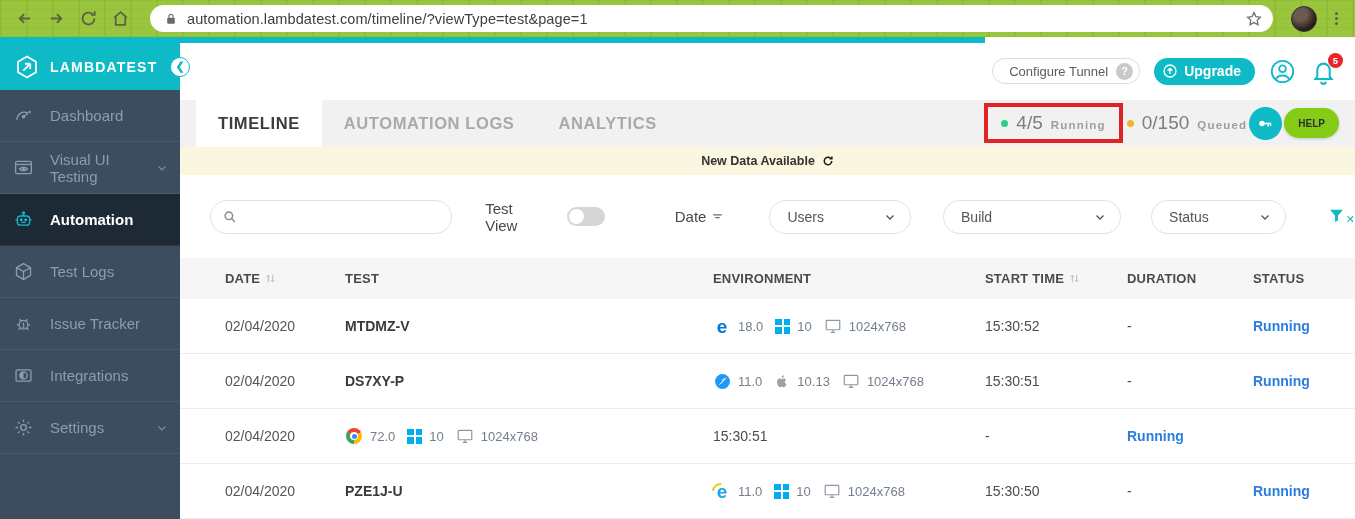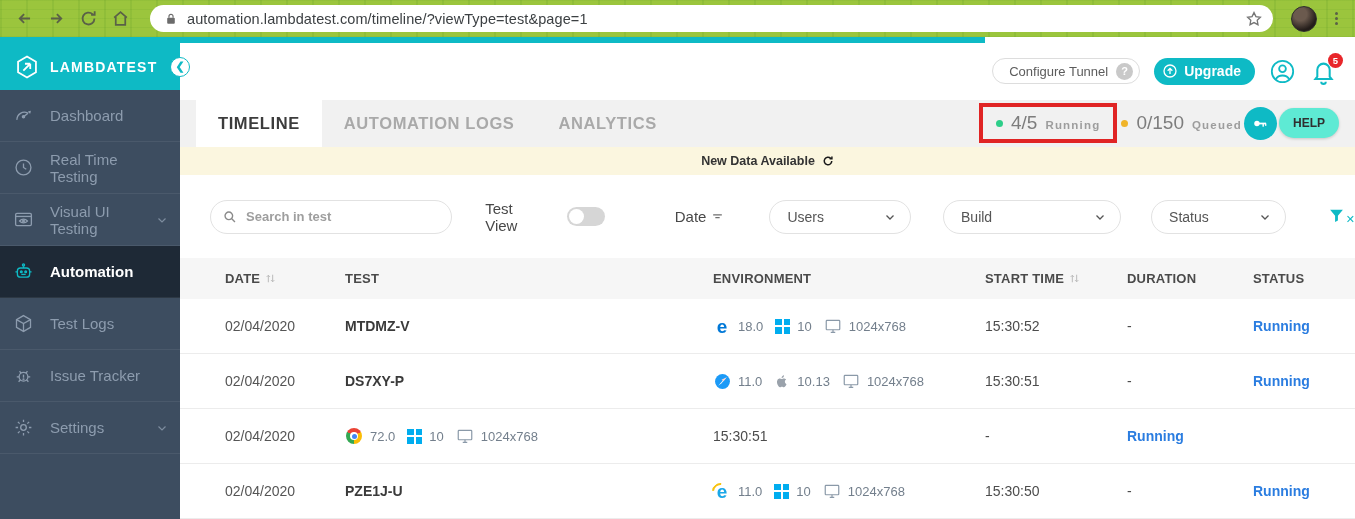--- a/index.html
+++ b/index.html
@@ -73,22 +73,22 @@
   .tab.active { background:#fff; color:#3c3c3c; }
   .tab-right { margin-left:auto; display:flex; align-items:center; gap:2px; padding-right:16px; }
   .counter { display:flex; align-items:baseline; gap:8px; }
   .counter .dot { width:7px; height:7px; border-radius:50%; align-self:center; }
   .counter .val { font-size:19px; color:#7d7d7d; }
   .counter .cap { font-size:11.5px; font-weight:bold; letter-spacing:1.2px; color:#9d9d9d; }
   .annotate { border:4px solid #e02424; padding:5px 13px; margin-right:2px; }
   .key-btn { width:33px; height:33px; border-radius:50%; background:#0ebac5; border:none;
     display:flex; align-items:center; justify-content:center; cursor:pointer; }
   .key-btn svg { width:19px; height:19px; }
-  .help-btn { height:30px; border:none; border-radius:16px; background:#5eead4; padding:0 14px;
-    font-size:12px; font-weight:bold; color:#2f2f2f; box-shadow:0 1px 3px rgba(0,0,0,.18); cursor:pointer; }
+  .help-btn { height:30px; border:none; border-radius:16px; background:#84cc16; padding:0 14px;
+    font-size:10px; font-weight:bold; color:#2f2f2f; box-shadow:0 1px 3px rgba(0,0,0,.18); cursor:pointer; }
 
   
   .banner { height:28px; background:#fbf6df; display:flex; align-items:center; justify-content:center; gap:7px; }
   .banner .txt { font-size:12.5px; font-weight:bold; color:#333; }
   .banner svg { width:12px; height:12px; color:#1b1b1b; cursor:pointer; }
 
   
   .filterzone { height:84px; display:flex; align-items:center; background:#fff; }
   .search-pill { width:245px; height:34px; border:1px solid #e2e2e2; border-radius:17px;
     display:flex; align-items:center; padding:0 12px; margin-left:30px; background:#fff; }
@@ -204,27 +204,20 @@
           <svg class="main-ic" viewBox="0 0 24 24" fill="none" stroke="currentColor" stroke-width="1.5">
             <path d="M4.5 17A8.5 8.5 0 0 1 17 9.3"></path>
             <path d="M12 13.5l5.2-4.2"></path>
             <circle cx="12" cy="13.5" r="1.3" fill="currentColor"></circle>
             <path d="M17.5 8l2-.4-.4 2"></path>
           </svg>
           <span class="lbl">Dashboard</span>
         </div>
         <div class="nav-item">
           <svg class="main-ic" viewBox="0 0 24 24" fill="none" stroke="currentColor" stroke-width="1.5">
-            <circle cx="12" cy="12" r="8.5"></circle>
-            <path d="M12 7.5V12l3.2 2"></path>
-          </svg>
-          <span class="lbl">Real Time Testing</span>
-        </div>
-        <div class="nav-item">
-          <svg class="main-ic" viewBox="0 0 24 24" fill="none" stroke="currentColor" stroke-width="1.5">
             <rect x="3" y="5" width="18" height="14" rx="1.5"></rect>
             <path d="M3 8.5h18"></path>
             <path d="M7.5 13.7s1.8-2.2 4.5-2.2 4.5 2.2 4.5 2.2-1.8 2.2-4.5 2.2-4.5-2.2-4.5-2.2z"></path>
             <circle cx="12" cy="13.7" r="1" fill="currentColor"></circle>
           </svg>
           <span class="lbl">Visual UI Testing</span>
           <svg class="chev" viewBox="0 0 24 24" fill="none" stroke="currentColor" stroke-width="2.4">
             <path d="M5 9l7 7 7-7"></path>
           </svg>
         </div>
@@ -248,20 +241,28 @@
           <span class="lbl">Test Logs</span>
         </div>
         <div class="nav-item">
           <svg class="main-ic" viewBox="0 0 24 24" fill="none" stroke="currentColor" stroke-width="1.5">
             <circle cx="12" cy="13.5" r="5"></circle>
             <path d="M12 11v3.5"></path>
             <circle cx="12" cy="16.3" r=".5" fill="currentColor"></circle>
             <path d="M9.3 9.6L7.5 7M14.7 9.6L16.5 7M7 13.5H4.3M19.7 13.5H17M8.6 16.8l-2.2 2.4M15.4 16.8l2.2 2.4"></path>
           </svg>
           <span class="lbl">Issue Tracker</span>
+        </div>
+        <div class="nav-item">
+          <svg class="main-ic" viewBox="0 0 24 24" fill="none" stroke="currentColor" stroke-width="1.5">
+            <rect x="3.5" y="5.5" width="17" height="13" rx="1.5"></rect>
+            <circle cx="12" cy="12" r="4.2"></circle>
+            <path d="M12 7.8a4.2 4.2 0 0 0 0 8.4z" fill="currentColor" stroke="none"></path>
+          </svg>
+          <span class="lbl">Integrations</span>
         </div>
         <div class="nav-item">
           <svg class="main-ic" viewBox="0 0 24 24" fill="none" stroke="currentColor" stroke-width="1.5">
             <circle cx="12" cy="12" r="3.2"></circle>
             <path d="M12 3v2.8M12 18.2V21M3 12h2.8M18.2 12H21M5.6 5.6l2 2M16.4 16.4l2 2M18.4 5.6l-2 2M7.6 16.4l-2 2"></path>
           </svg>
           <span class="lbl">Settings</span>
           <svg class="chev" viewBox="0 0 24 24" fill="none" stroke="currentColor" stroke-width="2.4">
             <path d="M5 9l7 7 7-7"></path>
           </svg>
@@ -337,21 +338,20 @@
           <path d="M19.8 2.8v4.5h-4.5"></path>
       </svg>
     </div>
 
     <div class="filterzone">
       <div class="search-pill">
         <svg viewBox="0 0 24 24" fill="none" stroke="currentColor" stroke-width="2.4">
           <circle cx="10" cy="10" r="6.5"></circle>
             <path d="M15 15l5.5 5.5"></path>
         </svg>
-        <input type="text" placeholder="Search in test" style="">
       </div>
       <span class="tv-label">Test View</span>
       <div class="toggle">
           <span class="knob"></span>
         </div>
       <div class="date-label">
         <span>Date</span>
         <svg viewBox="0 0 24 24" fill="none" stroke="currentColor" stroke-width="2">
           <path d="M4 9h16M8 14h8"></path>
         </svg>

